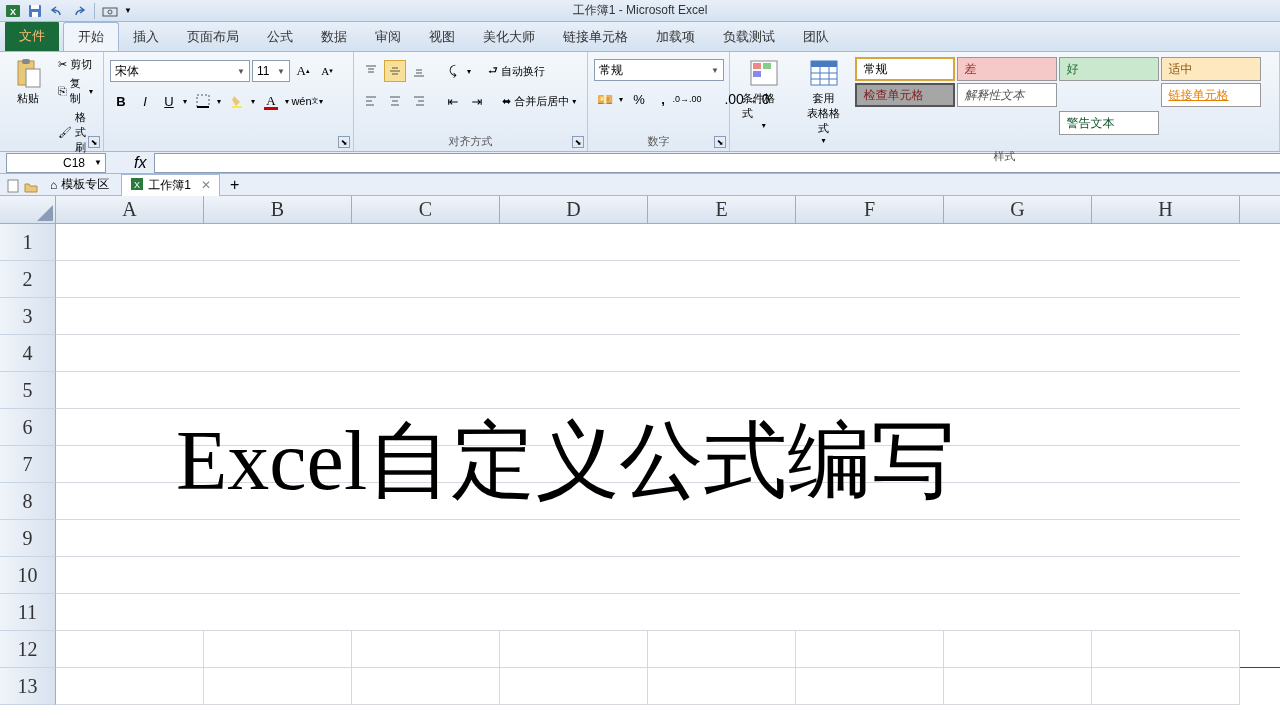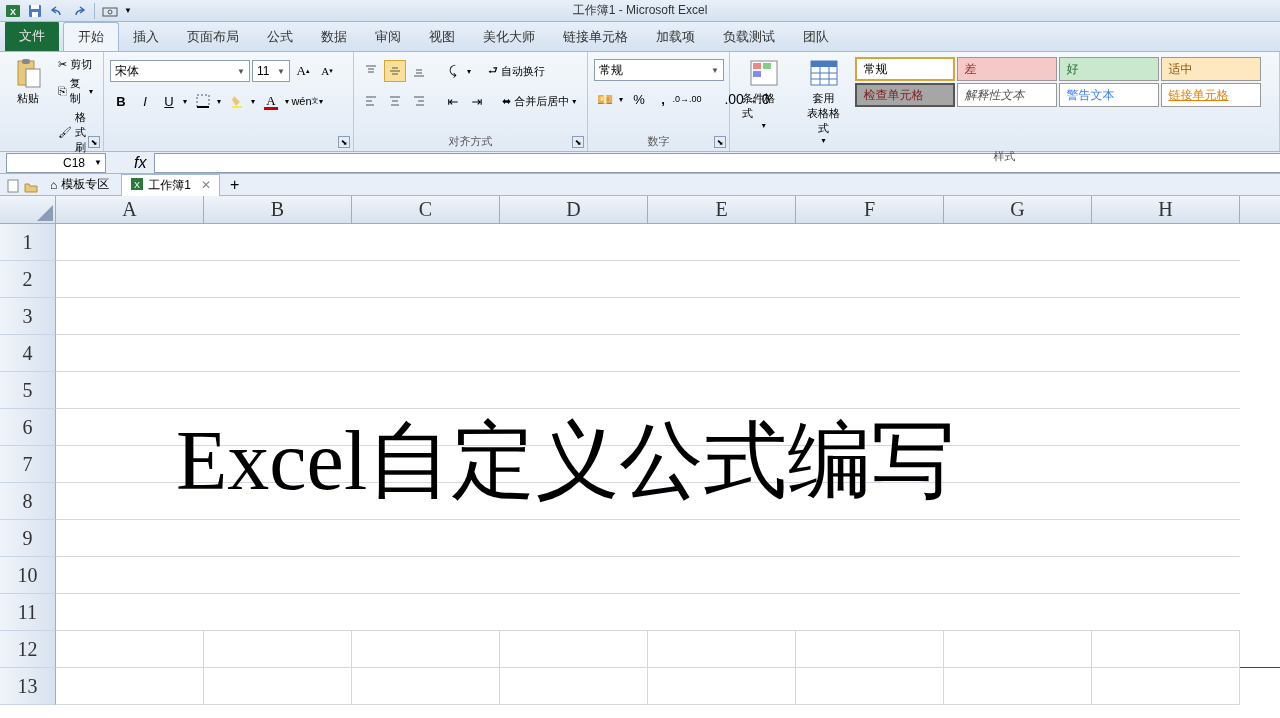--- a/index.html
+++ b/index.html
@@ -6,21 +6,21 @@
 body { background: #fff; overflow: hidden; width: 1280px; height: 718px; }
 
 .title-bar { height: 22px; background: linear-gradient(#e8eff8, #d5e2f1); display: flex; align-items: center; border-bottom: 1px solid #a3b8d4; position: relative; }
 .title-bar .qat { display: flex; align-items: center; padding-left: 3px; gap: 2px; }
 .title-bar .qat-item { width: 20px; height: 18px; display: flex; align-items: center; justify-content: center; cursor: pointer; }
 .title-bar .qat-sep { width: 1px; height: 16px; background: #a3b8d4; margin: 0 3px; }
 .title-bar .title-text { position: absolute; left: 50%; transform: translateX(-50%); font-size: 12px; color: #333; }
 
 .ribbon-tabs { height: 30px; background: linear-gradient(#e8eff8, #d5e2f1); display: flex; align-items: flex-end; padding-left: 5px; border-bottom: 1px solid #a3b8d4; }
 .tab { padding: 5px 14px; font-size: 13px; color: #333; cursor: pointer; }
-.tab.file { background: #1a6b3a; color: #e5e5e5; border-radius: 3px 3px 0 0; margin-right: 4px; padding: 6px 14px; }
+.tab.file { background: #1a6b3a; color: #fdba74; border-radius: 3px 3px 0 0; margin-right: 4px; padding: 6px 14px; }
 .tab.active { background: #f0f5fb; border: 1px solid #a3b8d4; border-bottom: none; border-radius: 3px 3px 0 0; }
 
 .ribbon { height: 100px; background: linear-gradient(#f4f8fc, #e1eaf5); border-bottom: 1px solid #a3b8d4; display: flex; }
 .ribbon-group { border-right: 1px solid #b8cce0; display: flex; flex-direction: column; position: relative; padding: 3px 6px 0; }
 .group-content { flex: 1; display: flex; align-items: flex-start; gap: 4px; }
 .group-label { font-size: 11px; text-align: center; color: #555; padding: 2px 0; position: relative; }
 .group-launcher { position: absolute; right: 3px; bottom: 3px; width: 12px; height: 12px; border: 1px solid #8a9db5; font-size: 8px; display: flex; align-items: center; justify-content: center; cursor: pointer; }
 
 .big-btn { display: flex; flex-direction: column; align-items: center; padding: 2px 6px; cursor: pointer; }
 .big-btn .icon { width: 32px; height: 32px; display: flex; align-items: center; justify-content: center; }
@@ -40,21 +40,21 @@
 .toolbar-btn-split .arr { width: 10px; font-size: 8px; text-align: center; cursor: pointer; }
 
 .style-gallery { display: flex; flex-wrap: wrap; width: 420px; gap: 2px; padding: 2px 0; }
 .style-cell { width: 100px; height: 24px; border: 1px solid #999; font-size: 12px; padding: 2px 6px; display: flex; align-items: center; cursor: pointer; }
 .style-cell.normal { background: #fff; border: 2px solid #d6a738; }
 .style-cell.bad { background: #f6c9c9; color: #a03030; }
 .style-cell.good { background: #c9e8cd; color: #2a6e35; }
 .style-cell.neutral { background: #fde8c0; color: #8a5a0e; }
 .style-cell.check { background: #a6a6a6; color: #7f1d1d; border: 2px solid #555; }
 .style-cell.explain { background: #fff; font-style: italic; color: #555; }
-.style-cell.warn { background: #fff; color: #3b82f6; }
+.style-cell.warn { background: #fff; color: #14532d; margin-top: 28px; }
 .style-cell.link { background: #fff; color: #e67e00; text-decoration: underline; }
 
 .formula-bar { height: 22px; background: #e8eff8; border-bottom: 1px solid #a3b8d4; display: flex; align-items: center; }
 .name-box { width: 100px; height: 20px; border: 1px solid #8a9db5; background: #fff; margin-left: 6px; font-size: 12px; padding: 0 20px 0 6px; display: flex; align-items: center; justify-content: flex-end; position: relative; }
 .name-box .arr { position: absolute; right: 3px; font-size: 8px; }
 .fx-label { margin: 0 8px; font-style: italic; font-size: 16px; }
 .formula-input { flex: 1; height: 20px; border: 1px solid #8a9db5; border-right: none; background: #fff; }
 
 .sheet-tabs { height: 22px; background: #e8eff8; border-bottom: 1px solid #a3b8d4; display: flex; align-items: center; padding-left: 6px; gap: 4px; }
 .sheet-tab { display: flex; align-items: center; gap: 4px; padding: 2px 8px; font-size: 12px; cursor: pointer; }

